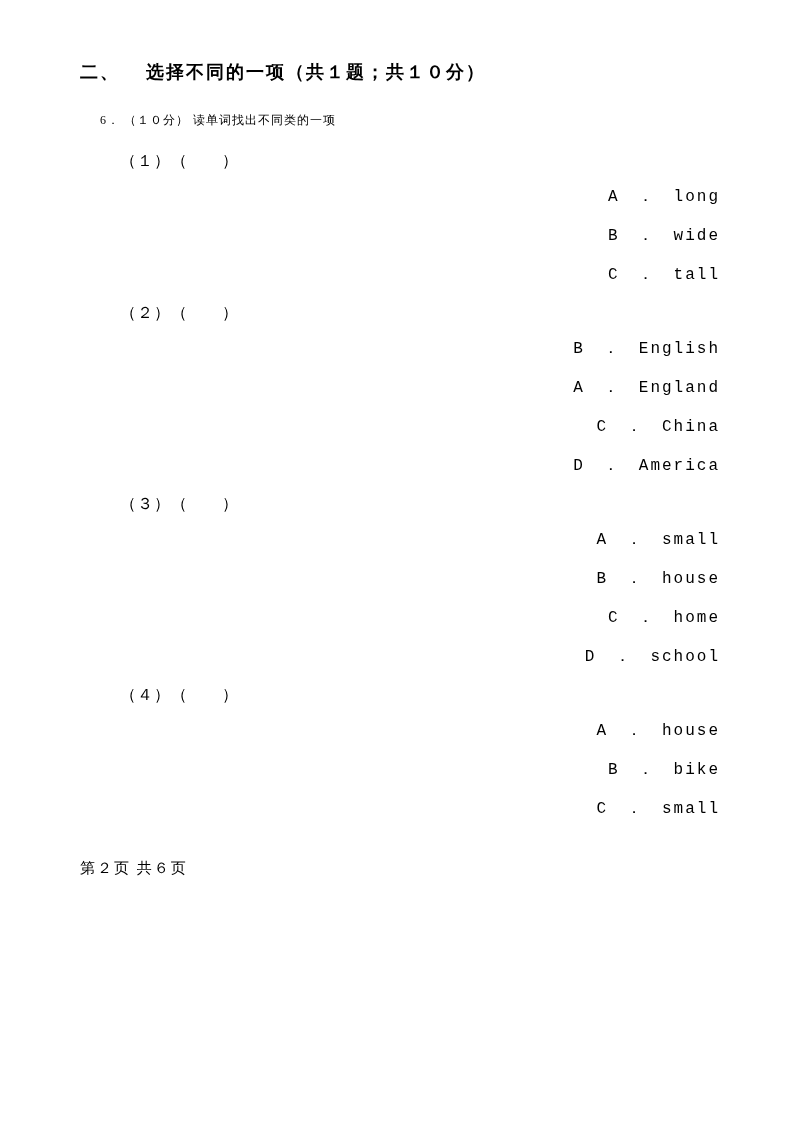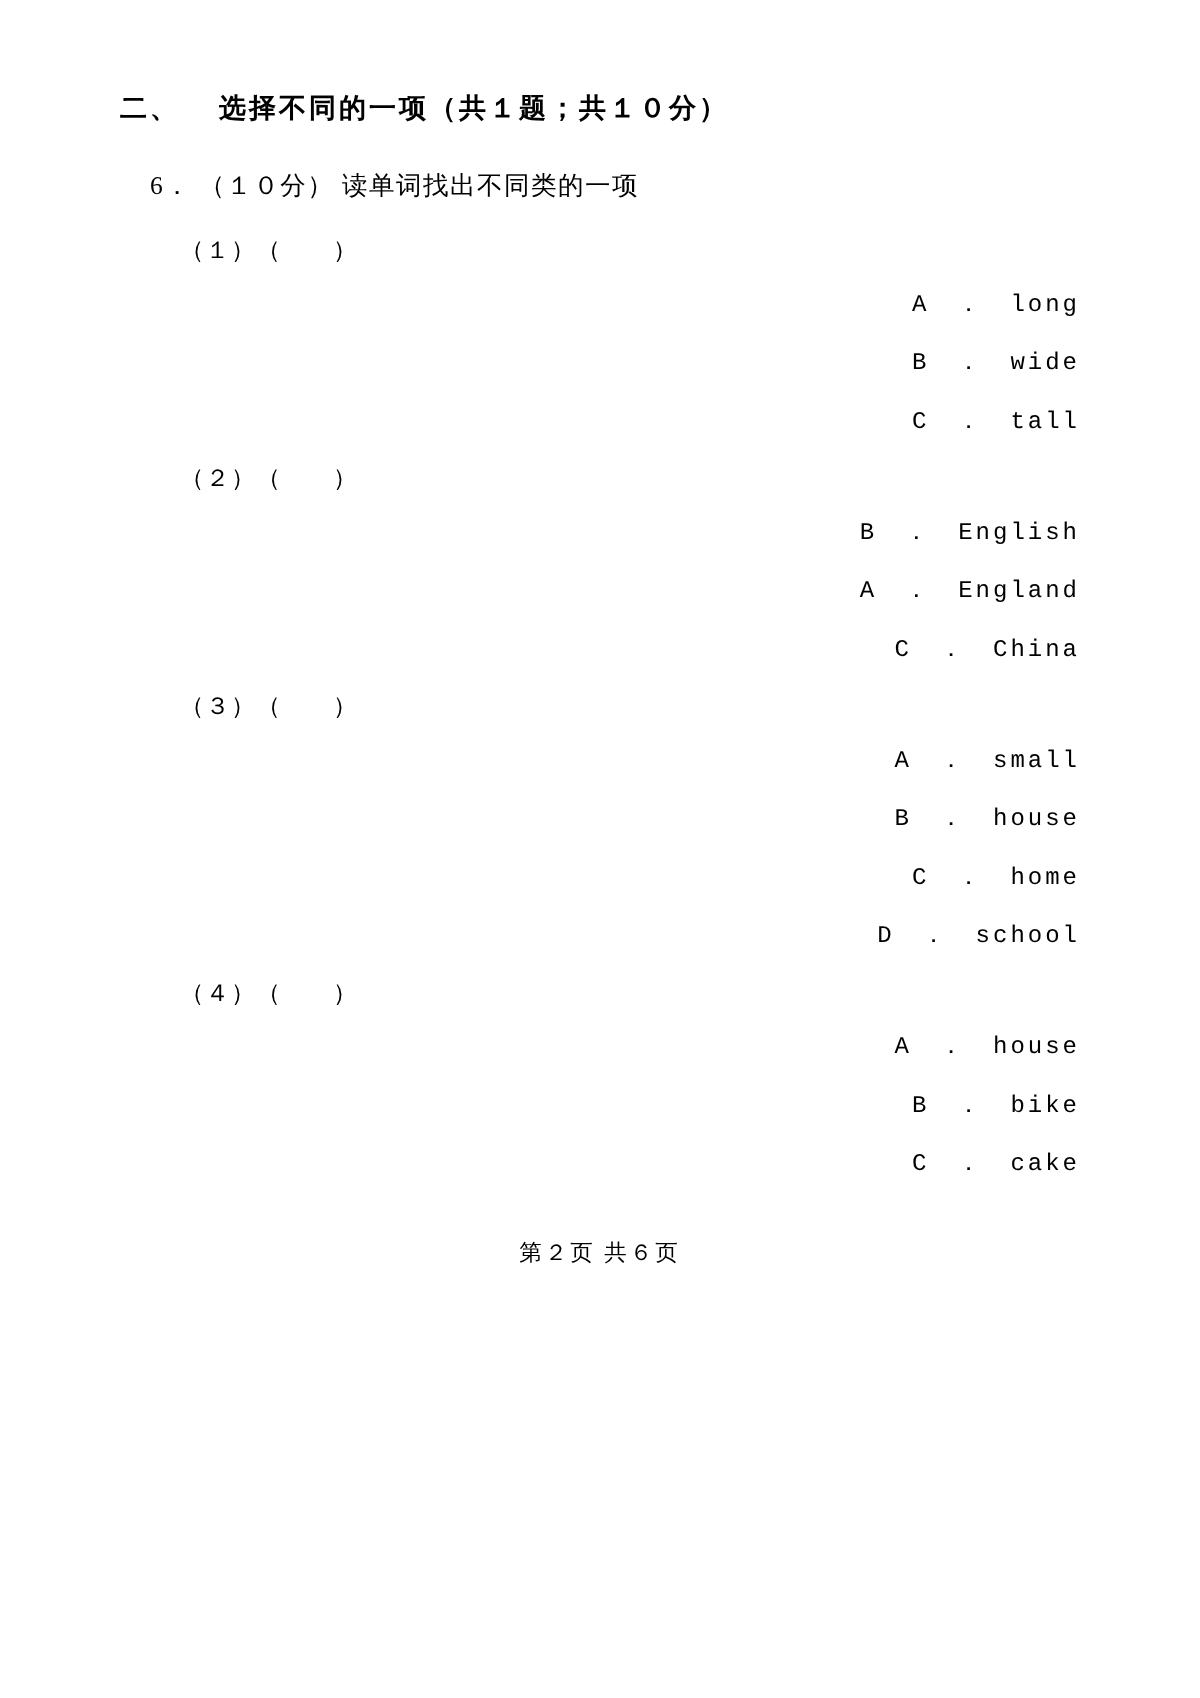--- a/index.html
+++ b/index.html
@@ -19,21 +19,21 @@
     }
 
     .section-title {
       font-size: 18px;
       font-weight: bold;
       margin-bottom: 28px;
       letter-spacing: 2px;
     }
 
     .question-title {
-      font-size: 17px;
+      font-size: 12px;
       margin-left: 20px;
       margin-bottom: 22px;
       letter-spacing: 1px;
     }
 
     .sub-question {
       margin-left: 40px;
       margin-bottom: 14px;
       font-size: 16px;
       letter-spacing: 1px;
@@ -42,21 +42,21 @@
     .option {
       margin-left: 60px;
       margin-bottom: 18px;
       font-size: 16px;
       letter-spacing: 2px;
       font-family: "Courier New", "SimSun", monospace;
       text-align: right;
     }
 
     .page-footer {
-      text-align: center;
+      text-align: left;
       margin-top: 40px;
       font-size: 15px;
       letter-spacing: 2px;
     }
   </style>
 </head>
 <body>
 
 <div>
   <div class="section-title">
@@ -78,32 +78,33 @@
         <div class="sub-question">（１）（　　）</div>
         <div class="option">A　．　long</div>
         <div class="option">B　．　wide</div>
         <div class="option">C　．　tall</div>
       </div>
       <div>
         <div class="sub-question">（２）（　　）</div>
         <div class="option">B　．　English</div>
         <div class="option">A　．　England</div>
         <div class="option">C　．　China</div>
+        <div class="option">D　．　America</div>
       </div>
       <div>
         <div class="sub-question">（３）（　　）</div>
         <div class="option">A　．　small</div>
         <div class="option">B　．　house</div>
         <div class="option">C　．　home</div>
         <div class="option">D　．　school</div>
       </div>
       <div>
         <div class="sub-question">（４）（　　）</div>
         <div class="option">A　．　house</div>
         <div class="option">B　．　bike</div>
-        <div class="option">C　．　cake</div>
+        <div class="option">C　．　small</div>
       </div>
     </div>
 </div>
 
 <div class="page-footer">
   <span>第２页 共６页</span>
 </div>
 
 </body></html>

